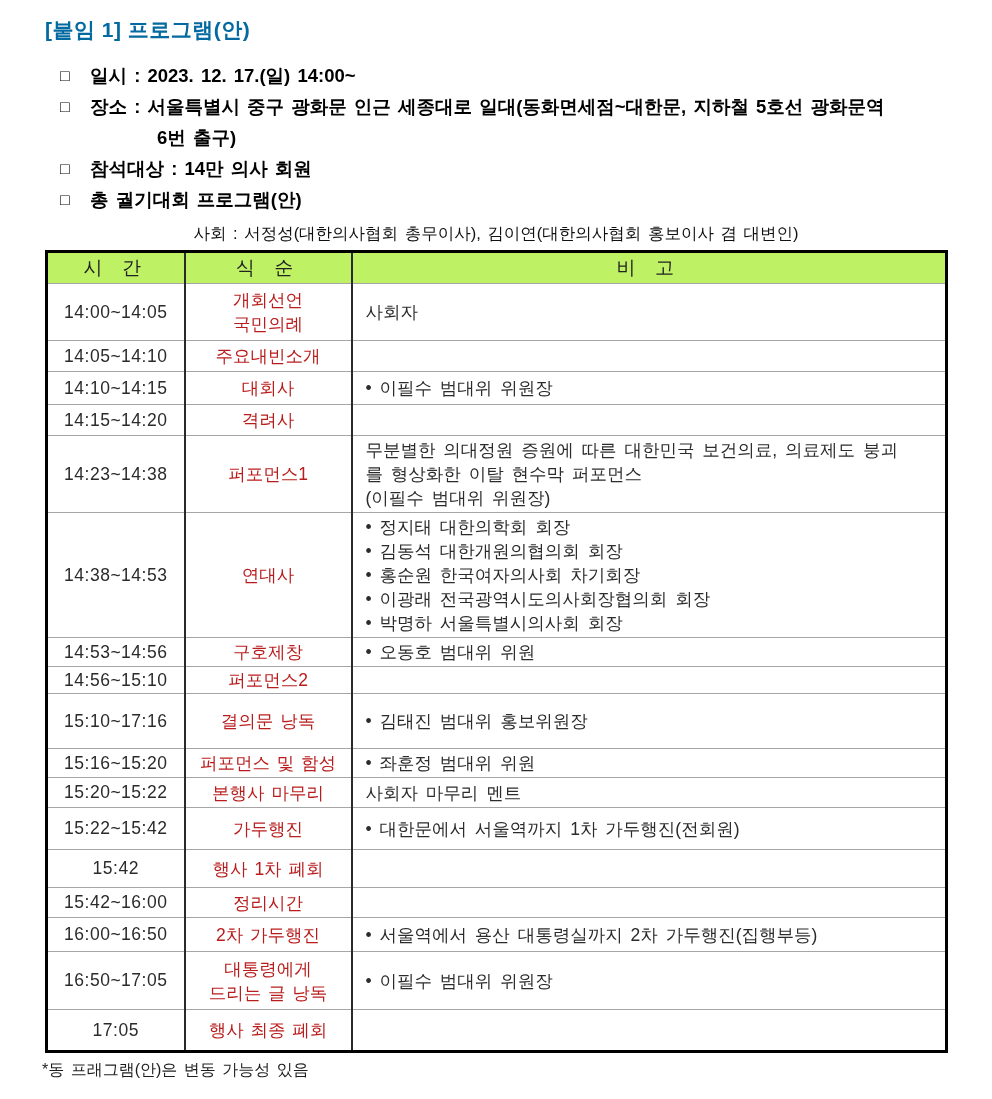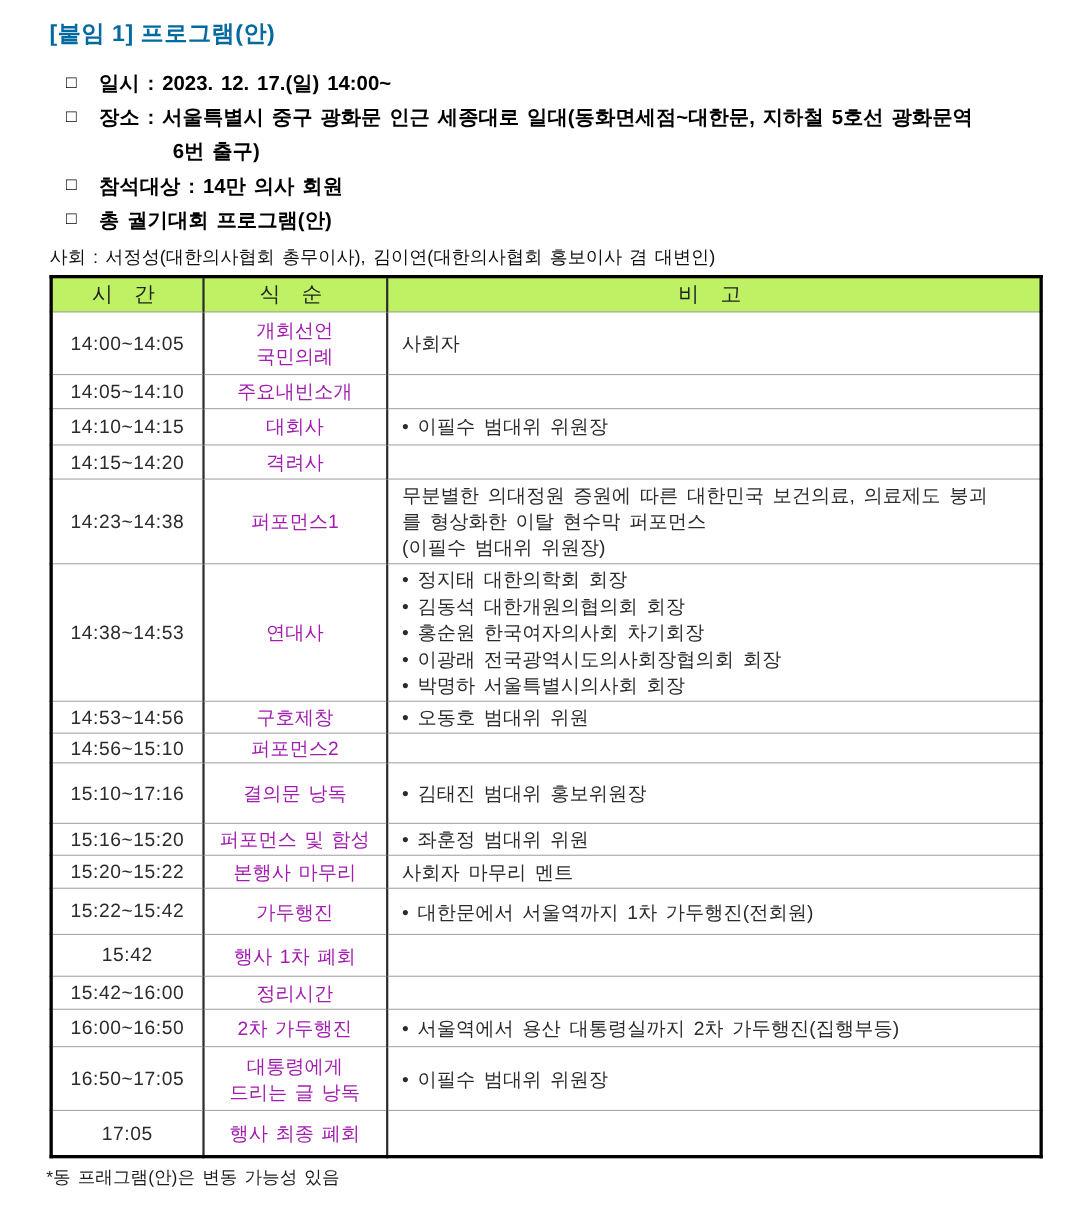--- a/index.html
+++ b/index.html
@@ -39,21 +39,21 @@
     font-weight: normal;
   }
   .info-text {
     display: block;
     white-space: pre-line;
     padding-left: 67px;
     text-indent: -67px;
   }
 
   .host-line {
-    text-align: left;
+    text-align: center;
     font-size: 16.5px;
     word-spacing: 2px;
     margin: 8px 0 5px 0;
     color: #111;
   }
 
   table.program {
     border-collapse: collapse;
     width: 900px;
     table-layout: fixed;
@@ -80,21 +80,21 @@
 
   td.c-time {
     text-align: center;
     font-size: 17.5px;
     color: #2b2b2b;
     letter-spacing: 0.5px;
   }
   td.c-item {
     text-align: center;
     font-size: 17.5px;
-    color: #a21caf;
+    color: #b91c1c;
     white-space: pre-line;
     line-height: 24px;
     word-spacing: 2px;
   }
   td.c-note {
     font-size: 17.5px;
     color: #2b2b2b;
     padding: 2px 13px;
     white-space: pre-line;
     line-height: 24px;

